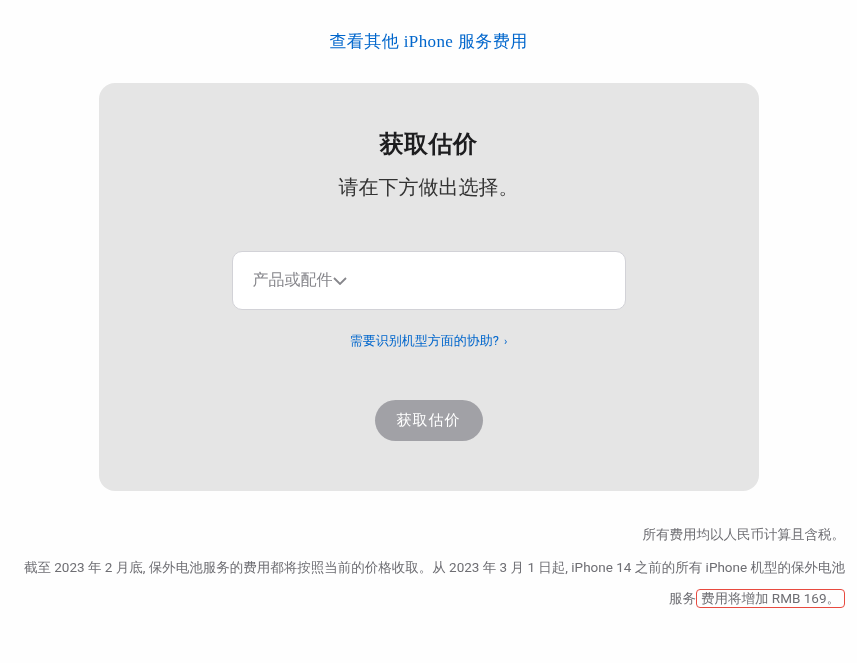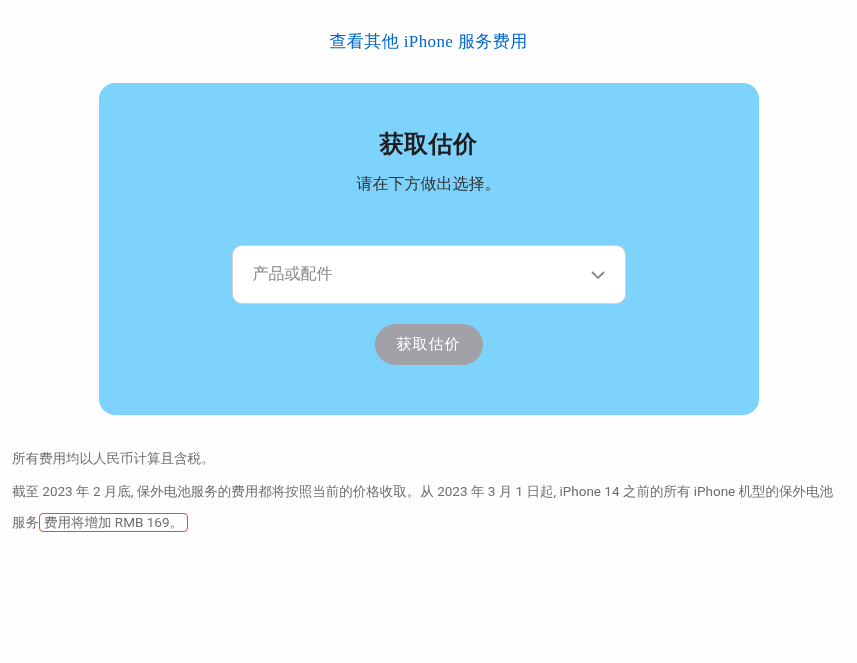--- a/index.html
+++ b/index.html
@@ -21,46 +21,46 @@
     .top-link a {
       color: #0066cc;
       text-decoration: none;
       font-size: 17px;
       letter-spacing: 0.4px;
       font-family: Liberation Serif, serif;
     }
     .card {
       width: 660px;
       margin: 0 auto 20px;
-      background: #7dd3fc;
+      background: #e5e5e5;
       border-radius: 16px;
       padding: 45px 40px 50px;
       text-align: center;
     }
     .card-title {
       font-size: 24px;
       font-weight: 600;
       color: #1d1d1f;
       margin-bottom: 14px;
       letter-spacing: 0.5px;
     }
     .card-subtitle {
-      font-size: 16px;
+      font-size: 20px;
       color: #333;
       margin-bottom: 50px;
     }
     .select-box {
       width: 394px;
       margin: 0 auto 20px;
       background: #fff;
       border: 1px solid #d2d2d7;
       border-radius: 10px;
       padding: 18px 20px;
       display: flex;
-      justify-content: space-between;
+      justify-content: flex-start;
       align-items: center;
       cursor: pointer;
     }
     .select-placeholder {
       color: #86868b;
       font-size: 16px;
     }
     .chevron {
       color: #86868b;
     }
@@ -96,20 +96,21 @@
       letter-spacing: 1px;
     }
     .footer-text {
       padding: 8px 12px 0 12px;
       font-size: 13.5px;
       color: #6e6e73;
       line-height: 2.3;
     }
     .footer-text p {
       margin-bottom: 2px;
+      text-align: right;
     }
     .highlight {
       border: 1.5px solid #e84a3f;
       border-radius: 4px;
       padding: 0 4px 1px 4px;
       display: inline;
     }
   </style>
 </head>
 <body>
@@ -125,20 +126,26 @@
   <div class="select-box">
     <span class="select-placeholder">产品或配件</span>
     <span class="chevron">
       <svg viewBox="0 0 14 8" fill="none" stroke="currentColor" stroke-width="1.8">
           <path d="M1 1 L7 7 L13 1"></path>
         </svg>
     </span>
   </div>
 
 
+  <div class="help-link">
+    <a href="#">
+      <span>需要识别机型方面的协助?</span>
+      <span class="help-chevron">›</span>
+    </a>
+  </div>
 
   <button class="submit-btn">获取估价</button>
 </div>
 
 <div class="footer-text">
   <p>所有费用均以人民币计算且含税。</p>
   <p>
     <span>截至 2023 年 2 月底, 保外电池服务的费用都将按照当前的价格收取。从 2023 年 3 月 1 日起, iPhone 14 之前的所有 iPhone 机型的保外电池服务</span><span class="highlight">费用将增加 RMB 169。</span>
   </p>
 </div>

